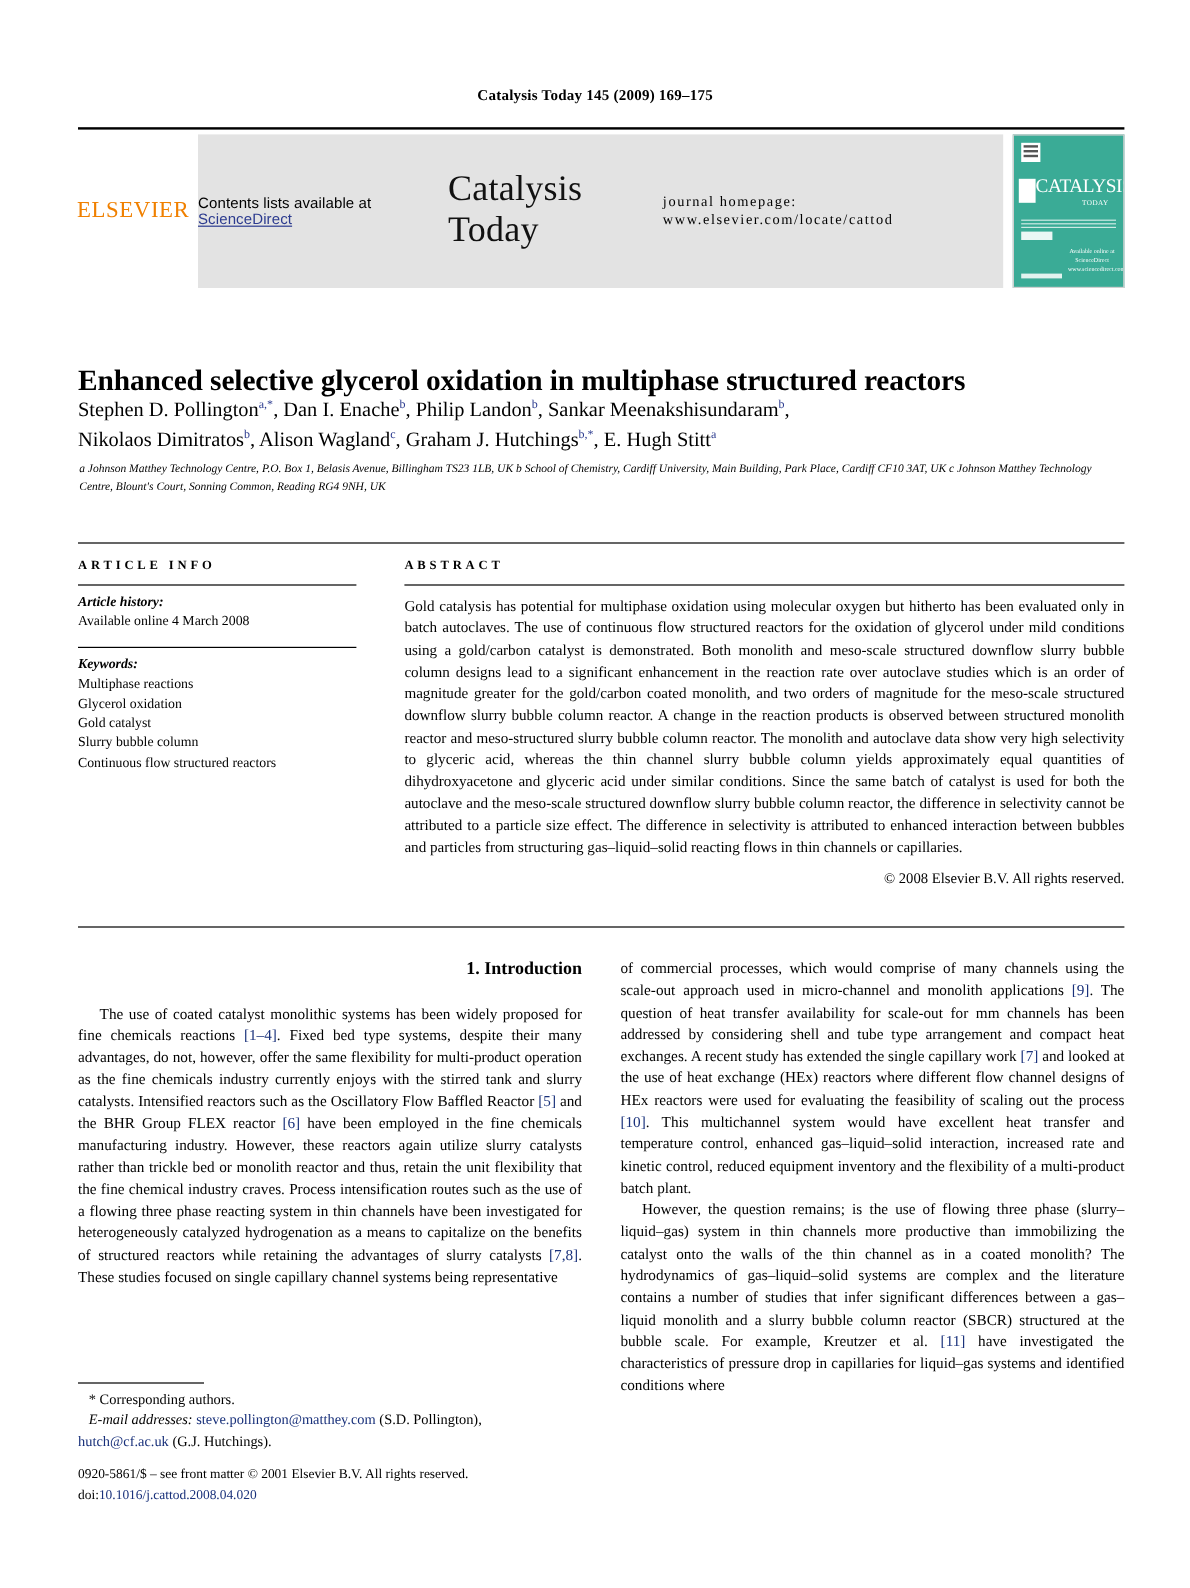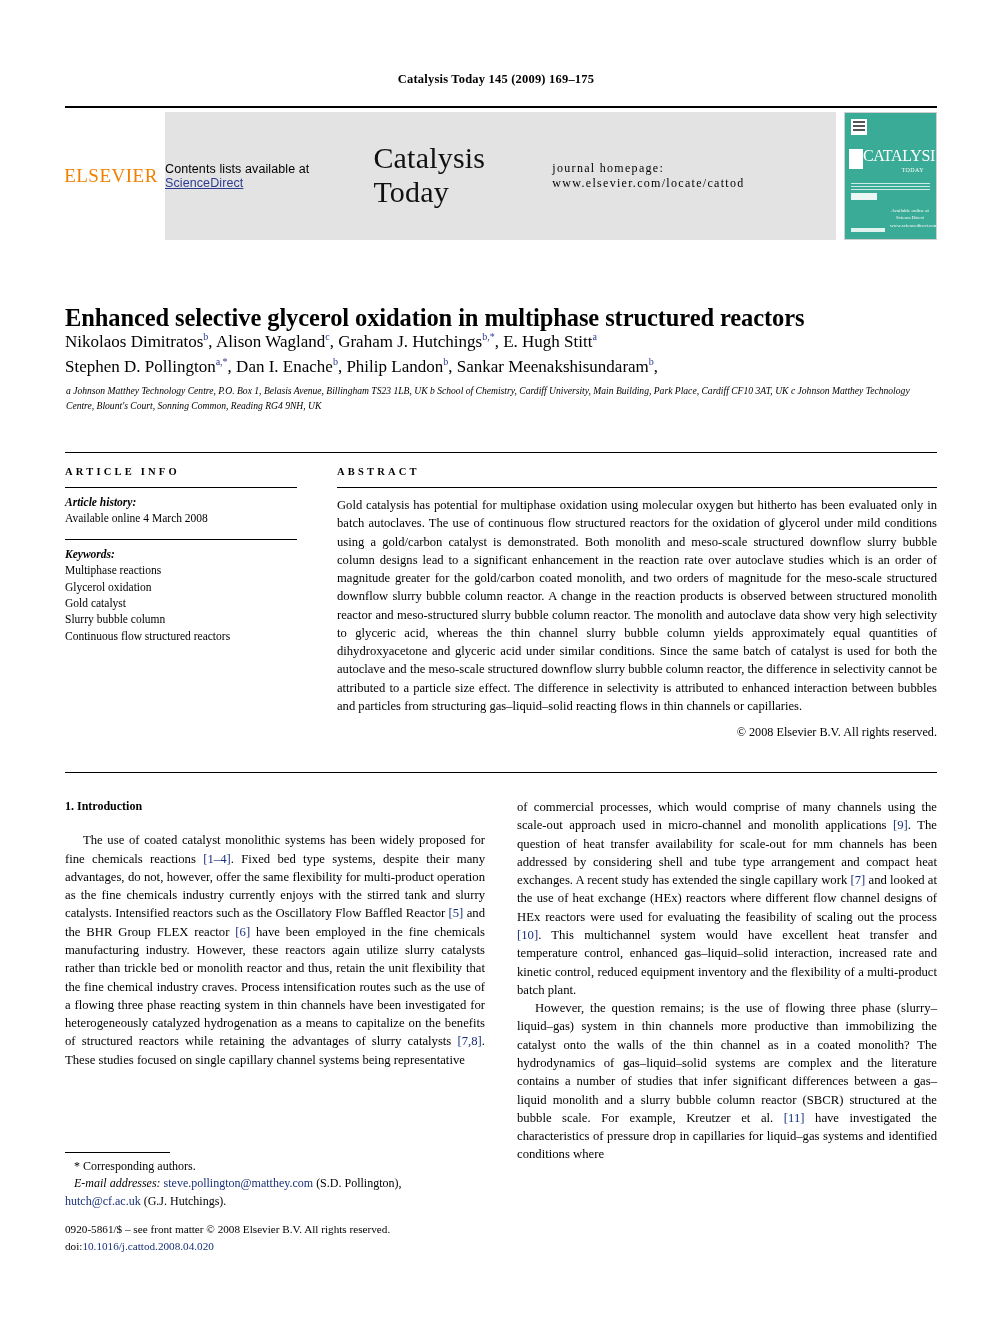--- a/index.html
+++ b/index.html
@@ -332,24 +332,24 @@
     font-family: "Liberation Serif", serif;
     font-size: 12.7px;
     line-height: 1.44;
     text-align: justify;
     color: #000;
   }
   .col-left { left: 65px; }
   .col-right { left: 517px; }
   .body-col h2 {
     font-family: "Liberation Serif", serif;
-    font-size: 12px;
+    font-size: 15px;
     font-weight: bold;
     margin: 0 0 16px 0;
-    text-align: left;
+    text-align: right;
   }
   .body-col p {
     margin: 0;
     text-indent: 18px;
   }
   .body-col p.noindent { text-indent: 0; }
   .ref { color: #18307a; }
 
   
   .footnote-rule {
@@ -454,22 +454,22 @@
           </div>
         </div>
       </div>
 
     </div>
   </div>
 
   <h1 class="title">Enhanced selective glycerol oxidation in multiphase structured reactors</h1>
 
   <div class="authors">
+    <div>Stephen D. Pollington<sup>a,*</sup>, Dan I. Enache<sup>b</sup>, Philip Landon<sup>b</sup>, Sankar Meenakshisundaram<sup>b</sup>,</div>
     <div>Nikolaos Dimitratos<sup>b</sup>, Alison Wagland<sup>c</sup>, Graham J. Hutchings<sup>b,*</sup>, E. Hugh Stitt<sup>a</sup></div>
-    <div>Stephen D. Pollington<sup>a,*</sup>, Dan I. Enache<sup>b</sup>, Philip Landon<sup>b</sup>, Sankar Meenakshisundaram<sup>b</sup>,</div>
   </div>
 
   <div class="affiliations"><sup>
 </sup>    a Johnson Matthey Technology Centre, P.O. Box 1, Belasis Avenue, Billingham TS23 1LB, UK
     b School of Chemistry, Cardiff University, Main Building, Park Place, Cardiff CF10 3AT, UK
     c Johnson Matthey Technology Centre, Blount's Court, Sonning Common, Reading RG4 9NH, UK
   </div>
 
   <div class="rule-full" style="top:452px;"></div>
 
@@ -515,17 +515,17 @@
     <div class="em-line">
       <i>E-mail addresses:</i>
       <span class="mail">steve.pollington@matthey.com</span><span> (S.D. Pollington),</span>
     </div>
     <div>
       <span class="mail">hutch@cf.ac.uk</span><span> (G.J. Hutchings).</span>
     </div>
   </div>
 
   <div class="imprint">
-    <div>0920-5861/$ – see front matter © 2008 Elsevier B.V. All rights reserved.</div>
+    <div>0920-5861/$ – see front matter © 2001 Elsevier B.V. All rights reserved.</div>
     <div><span>doi:</span><span class="doi">10.1016/j.cattod.2008.04.020</span></div>
   </div>
 
 </div>
 
 </body></html>

